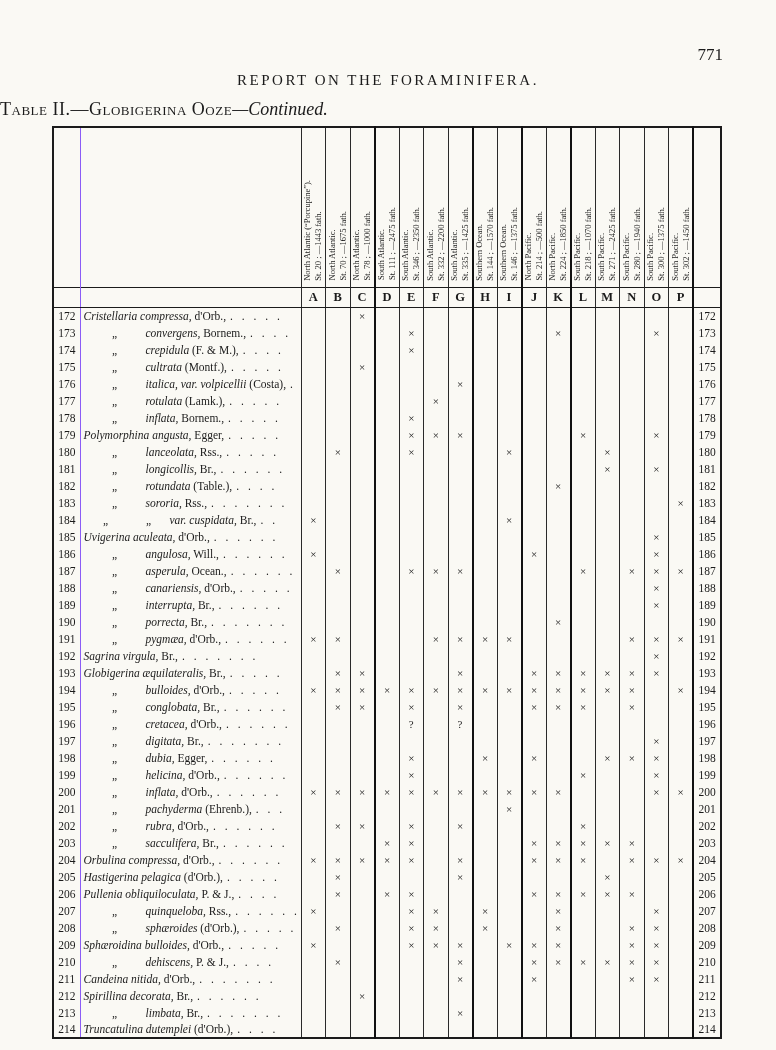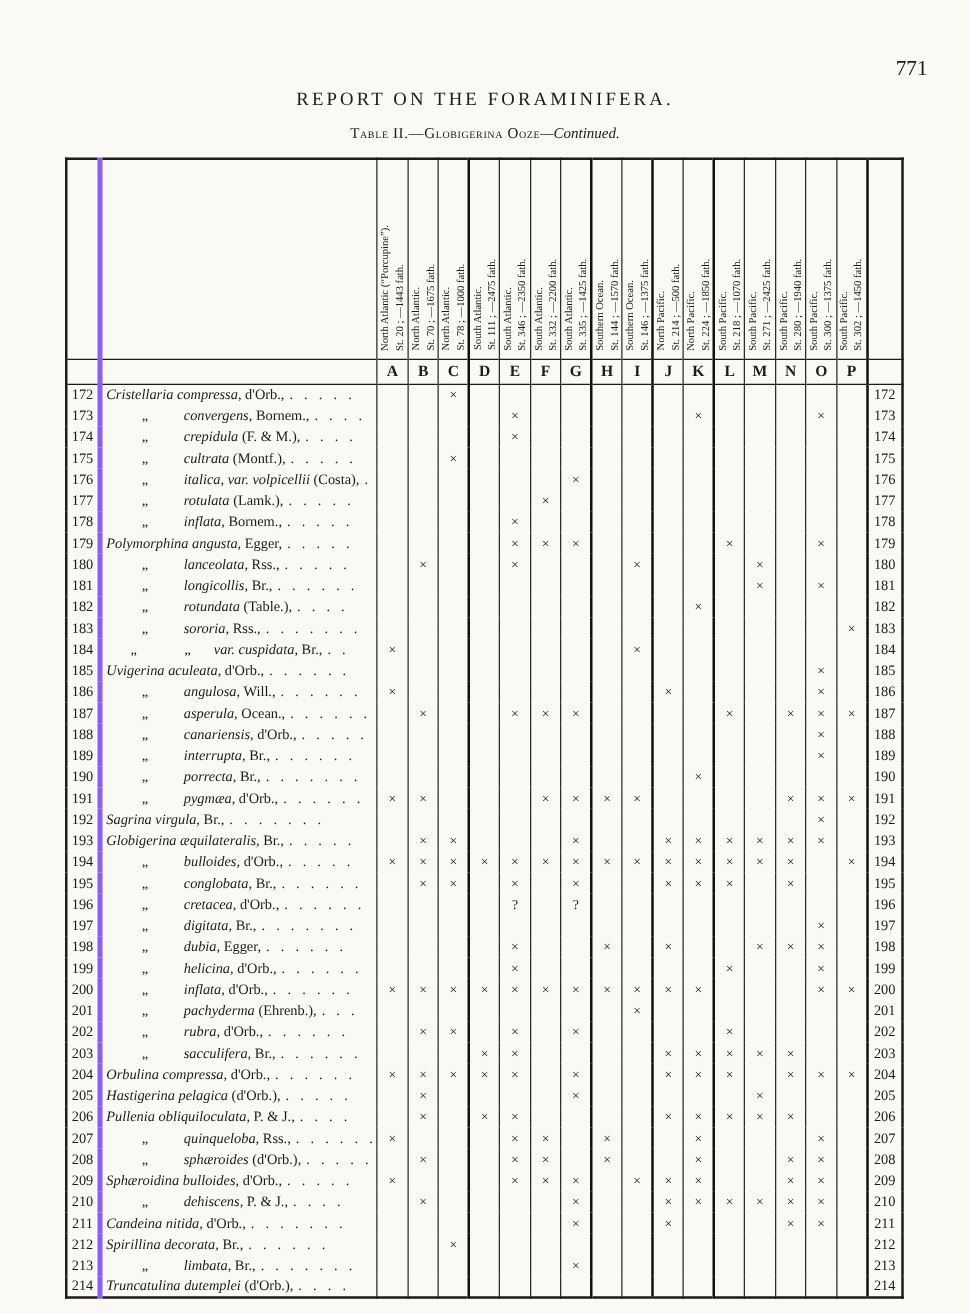--- a/index.html
+++ b/index.html
@@ -9,25 +9,25 @@
     font-family: "Liberation Serif", serif;
     color: #1b1b1b;
     position: relative;
     overflow: hidden;
   }
   .running-head {
     position: absolute; top: 48px; left: 0; width: 100%;
     text-align: center; font-size: 15px; letter-spacing: 2.5px; margin-top: 24px;
   }
   .page-number {
-    position: absolute; top: 45px; right: 34px; font-size: 17px;
+    position: absolute; top: 45px; right: 53px; font-size: 17px;
   }
   .caption {
     position: absolute; top: 99px; left: 0; width: 100%;
-    text-align: center; font-size: 12px;
+    text-align: left; font-size: 18px;
   }
   .caption .sc { font-variant: small-caps; letter-spacing: .5px; }
   .caption .itc { font-style: italic; }
 
   table.grid {
     position: absolute; top: 126px; left: 52px;
     border-collapse: collapse; table-layout: fixed;
     border: 2px solid #1b1b1b;
   }
   th, td { padding: 0; font-weight: normal; }
@@ -38,21 +38,21 @@
 
   tr.station-row th { height: 160px; position: relative; vertical-align: bottom; }
   tr.letter-row th {
     height: 20px; border-top: 1px solid #1b1b1b; border-bottom: 1px solid #1b1b1b;
     font-weight: bold; font-size: 12.5px; text-align: center;
   }
   tbody td { height: 17px; font-size: 11.5px; vertical-align: middle; }
 
   .cv { border-left: 1px solid #2a2a2a; }
   .grp { border-left: 2px solid #111; }
-  .name-border { border-left: 4px solid #8b5cf6; }
+  .name-border { border-left: 1px solid #8b5cf6; }
   .rnum-border { border-left: 2px solid #111; }
 
   .vh {
     position: absolute; bottom: 6px; left: 50%;
     transform: translateX(-50%) rotate(180deg);
     writing-mode: vertical-rl;
     font-size: 8.5px; line-height: 11.5px;
     white-space: nowrap; text-align: left;
   }
   td.num { text-align: center; font-size: 11.5px; }

